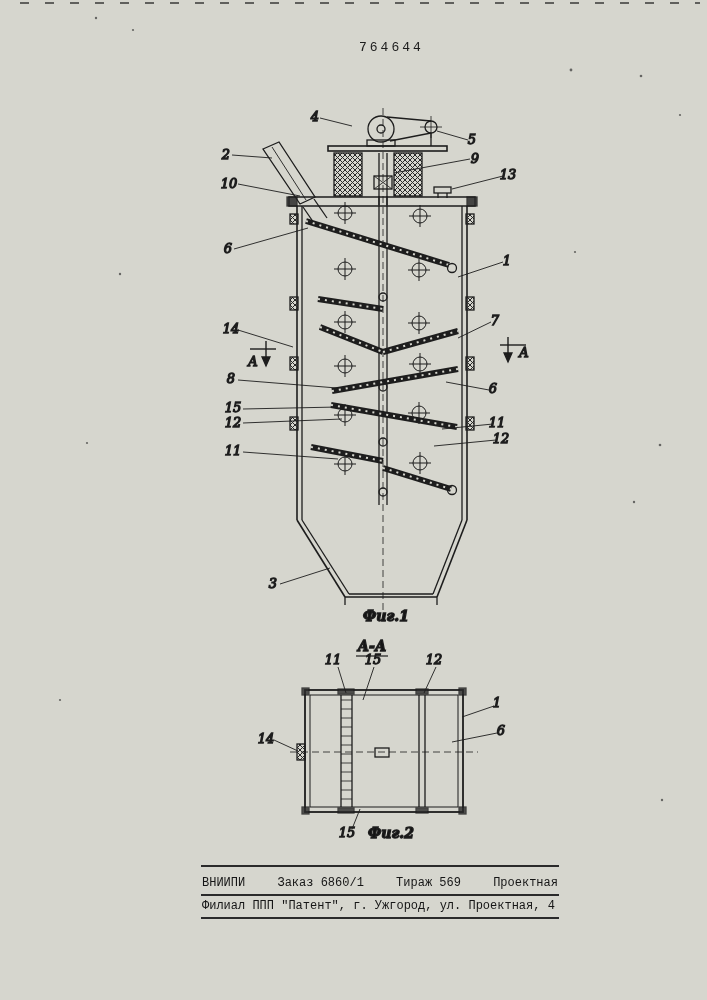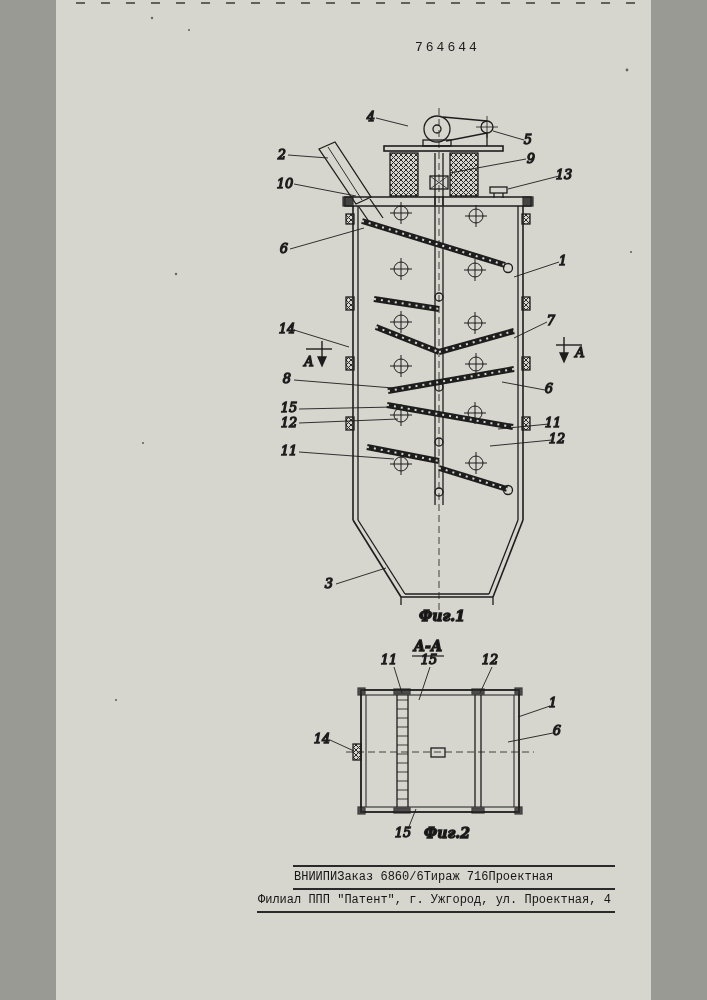--- a/index.html
+++ b/index.html
@@ -1,22 +1,22 @@
 <!DOCTYPE html>
 <html><head>
 <meta charset="utf-8">
 <style>
   html,body{margin:0;padding:0;background:#9a9a94;}
-  .page{position:relative;width:595px;height:1000px;margin:0 auto;background:#d6d6ce;overflow:hidden;}
+  .page{position:relative;width:707px;height:1000px;margin:0 auto;background:#d6d6ce;overflow:hidden;}
   .patent-number{position:absolute;top:40px;left:359px;font-family:"Liberation Mono",monospace;font-size:13px;letter-spacing:3px;color:#1c1c1c;}
   svg.drawing{position:absolute;top:0;left:0;}
   .lbl{font-family:"DejaVu Serif",serif;font-style:italic;font-size:13px;fill:#161616;}
   .cap{font-family:"DejaVu Serif",serif;font-style:italic;font-weight:bold;font-size:14px;fill:#141414;}
   .footer{position:absolute;left:201px;top:865px;width:358px;font-family:"Liberation Mono",monospace;font-size:12px;color:#161616;}
-  .footer .row1{display:flex;justify-content:flex-start;padding:3px 1px 4px;border-top:2px solid #2a2a2a;border-bottom:2px solid #2a2a2a;margin-left:36px;}
+  .footer .row1{display:flex;justify-content:space-between;padding:9px 1px 4px;border-top:2px solid #2a2a2a;border-bottom:2px solid #2a2a2a;}
   .footer .row2{padding:3px 1px 4px;border-bottom:2px solid #2a2a2a;white-space:nowrap;}
 </style>
 </head>
 <body>
 
 <div class="page">
 
   <div class="patent-number">764644</div>
 
   <svg class="drawing" width="707" height="860" viewBox="0 0 707 860">
@@ -295,20 +295,20 @@
         <text class="lbl" x="347" y="837" text-anchor="middle">15</text>
       </g>
 
       <text class="cap" x="391" y="838" text-anchor="middle">Фиг.2</text>
     </g>
   </svg>
 
   <div class="footer">
     <div class="row1">
       <span>ВНИИПИ</span>
-      <span>Заказ 6860/6</span>
-      <span>Тираж 716</span>
+      <span>Заказ 6860/1</span>
+      <span>Тираж 569</span>
       <span>Проектная</span>
     </div>
     <div class="row2">Филиал ППП "Патент", г. Ужгород, ул. Проектная, 4</div>
   </div>
 
 </div>
 
 </body></html>

